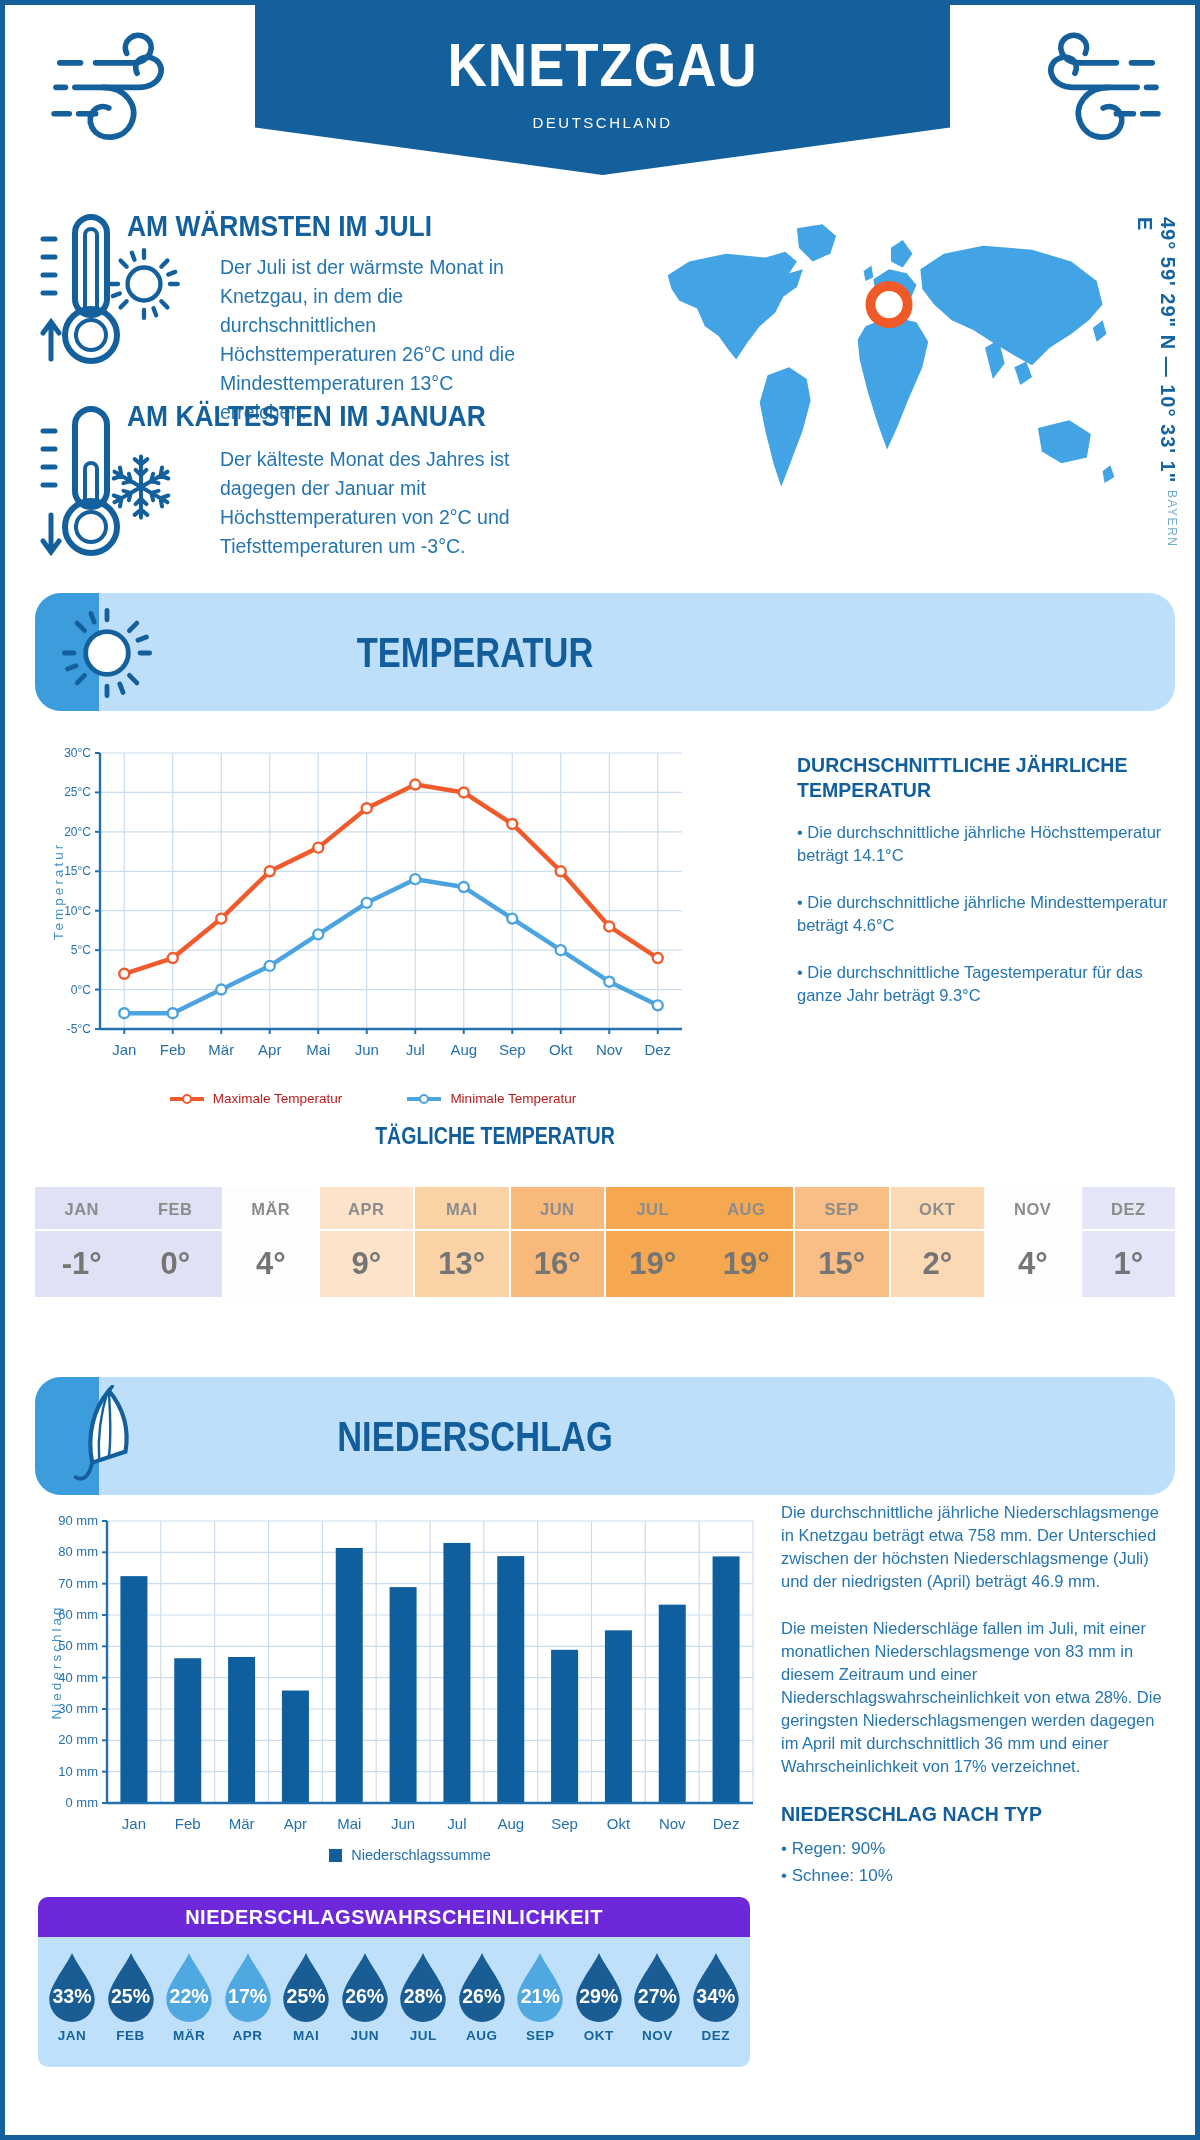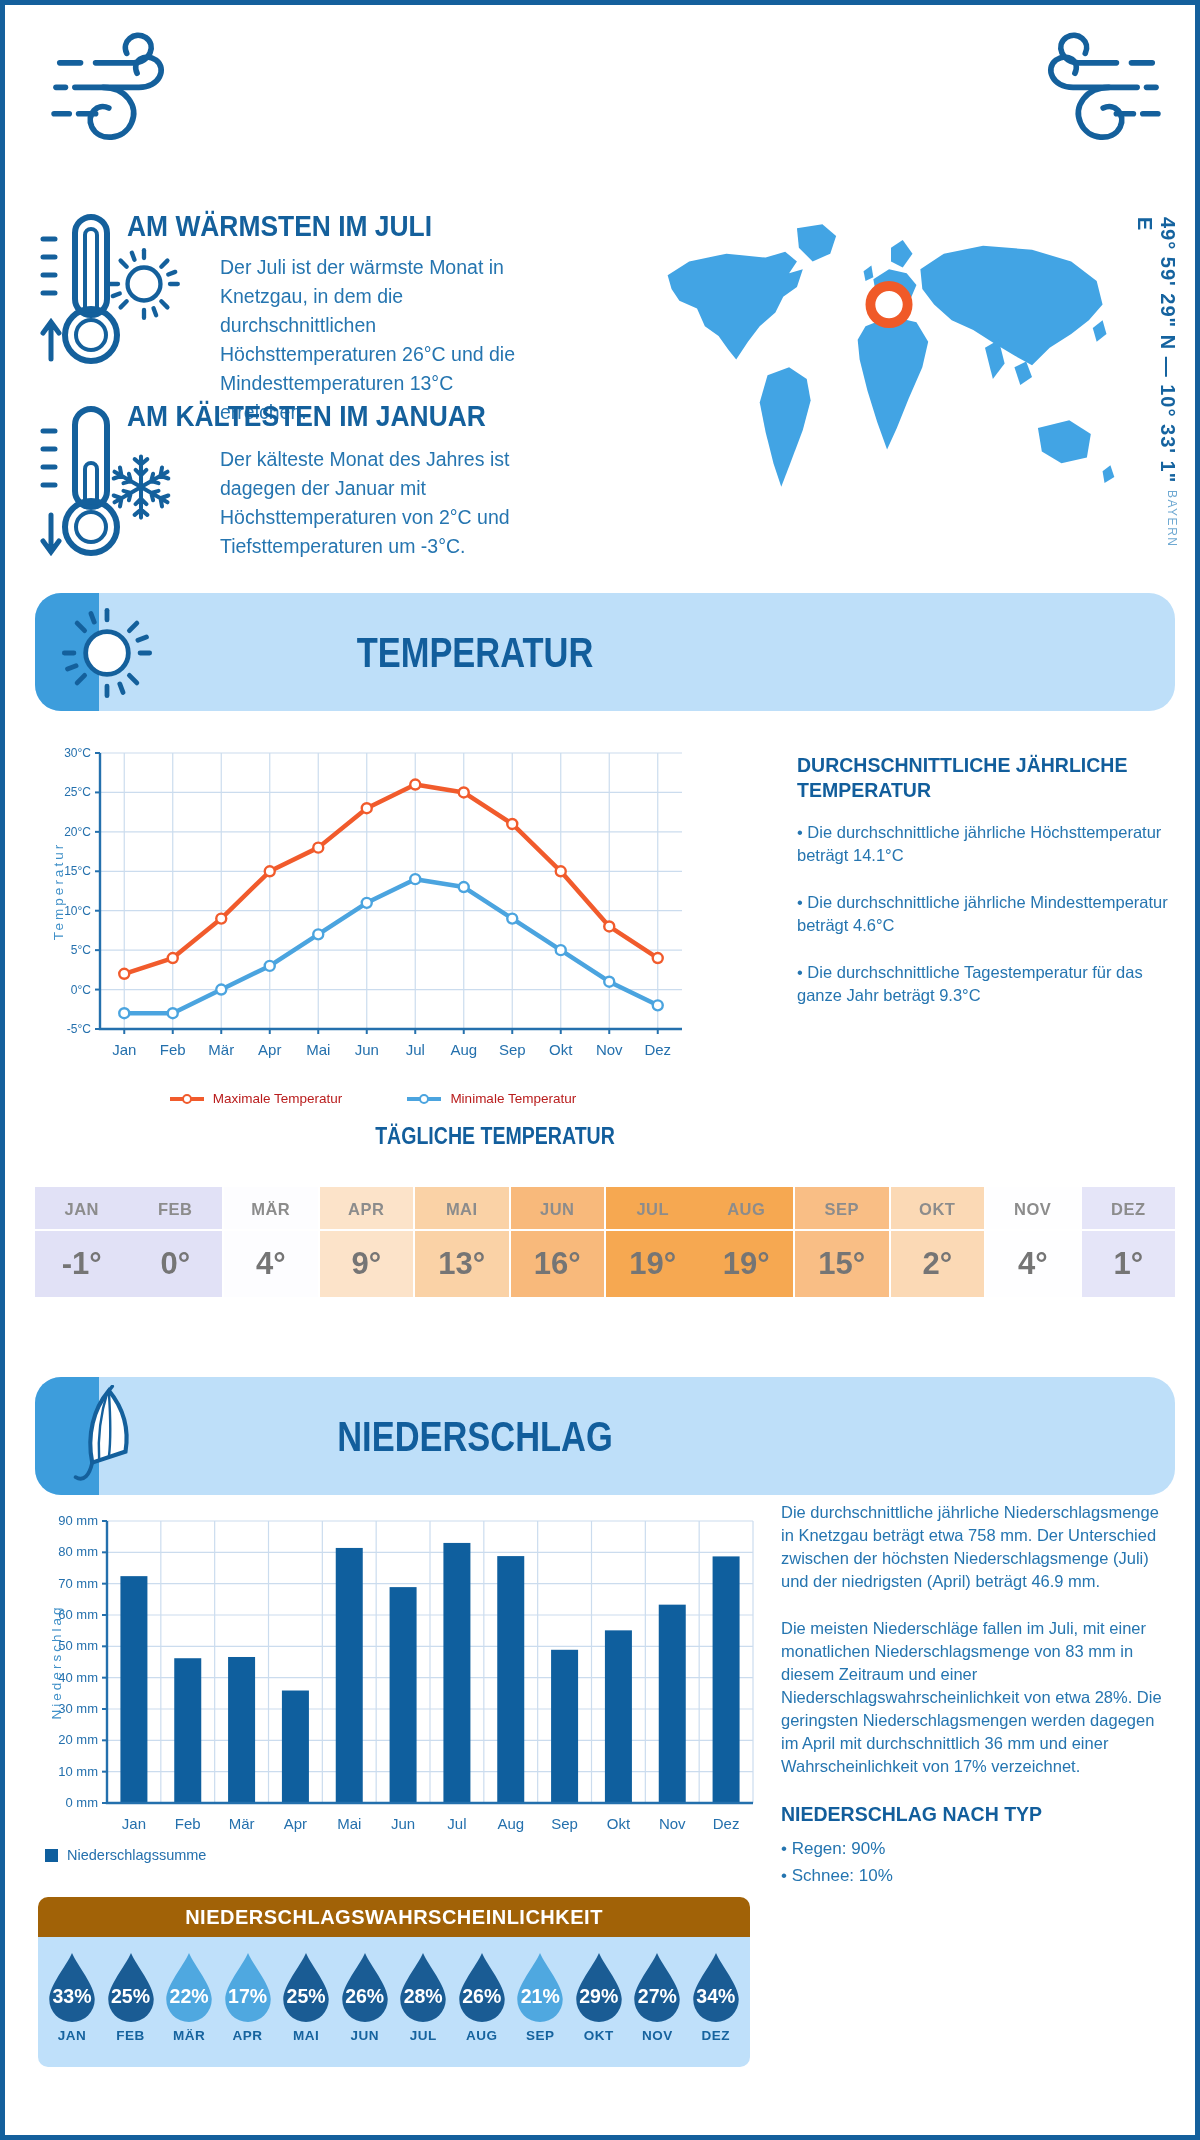--- a/index.html
+++ b/index.html
@@ -43,27 +43,27 @@
   .tt-wrap{left:30px;top:1182px;width:1140px;height:110px;display:flex;}
   .tt-cell{flex:1;display:flex;flex-direction:column;}
   .tt-month{height:42px;line-height:44px;text-align:center;font-size:16.5px;font-weight:bold;
     color:#8C8C8C;border-bottom:2px solid #fff;letter-spacing:.5px;}
   .tt-value{flex:1;display:flex;align-items:center;justify-content:center;
     font-size:31px;font-weight:bold;color:#757575;}
 
   
   .legend-row{display:flex;justify-content:center;gap:64px;align-items:center;}
   .legend-item{display:flex;align-items:center;gap:8px;font-size:13.5px;color:#b91c1c;}
-  .bar-legend{display:flex;justify-content:flex-start;align-items:center;gap:9px;
+  .bar-legend{display:flex;justify-content:center;align-items:center;gap:9px;
     font-size:14.5px;color:#2470AD;}
   .bar-swatch{width:13px;height:13px;background:#0F5F9E;display:inline-block;}
 
   
   .prob{left:33px;top:1892px;width:712px;}
-  .prob-head{height:40px;background:#a16207;border-radius:10px 10px 0 0;color:#fff;
+  .prob-head{height:40px;background:#6d28d9;border-radius:10px 10px 0 0;color:#fff;
     font-weight:bold;font-size:20px;text-align:center;line-height:41px;letter-spacing:.5px;}
   .prob-body{background:#BFE0FA;border-radius:0 0 10px 10px;display:flex;
     justify-content:space-between;padding:14px 6px 24px 6px;}
   .drop-cell{width:56px;text-align:center;position:relative;}
   .drop-pct{position:absolute;left:0;top:34px;width:100%;text-align:center;
     font-size:19.5px;font-weight:bold;color:#fff;}
   .drop-month{margin-top:5px;font-size:13.5px;font-weight:bold;color:#16639E;letter-spacing:.5px;}
 
   
   .coords{left:1128px;top:212px;height:330px;writing-mode:vertical-rl;display:flex;}
@@ -100,20 +100,24 @@
       <path d="M14 38 H36"></path>
       <path d="M52 38 H92 C110 38 117 19 105 11 C93 4 79 15 85 28"></path>
       <path d="M10 64 H20"></path>
       <path d="M30 64 H98 C120 64 128 44 116 35 C104 27 90 36 96 49"></path>
       <path d="M8 92 H24"></path>
       <path d="M34 92 H52"></path>
       <path d="M60 64 C84 64 98 84 90 102 C82 120 56 122 48 106 C42 92 54 80 66 86"></path>
     </g>
   </svg>
 
+  <div class="abs banner-head">
+    <div class="app-title">KNETZGAU</div>
+    <div class="app-sub">DEUTSCHLAND</div>
+  </div>
 
   <svg class="abs" style="left:30px;top:206px;" width="110" height="156" viewBox="0 0 110 156">
     <g stroke="#14609C" fill="none" stroke-linecap="round">
       <path stroke-width="5" d="M8 28 H20 M8 46 H20 M8 64 H20 M8 82 H20"></path>
       <rect x="40" y="6" width="32" height="98" rx="16" stroke-width="6"></rect>
       <rect x="50" y="18" width="12" height="86" rx="6" stroke-width="4"></rect>
       <circle cx="56" cy="124" r="26" stroke-width="6"></circle>
       <circle cx="56" cy="124" r="15" stroke-width="4"></circle>
       <path stroke-width="5" d="M16 112 V148 M8 122 L16 111 L24 122"></path>
     </g>

